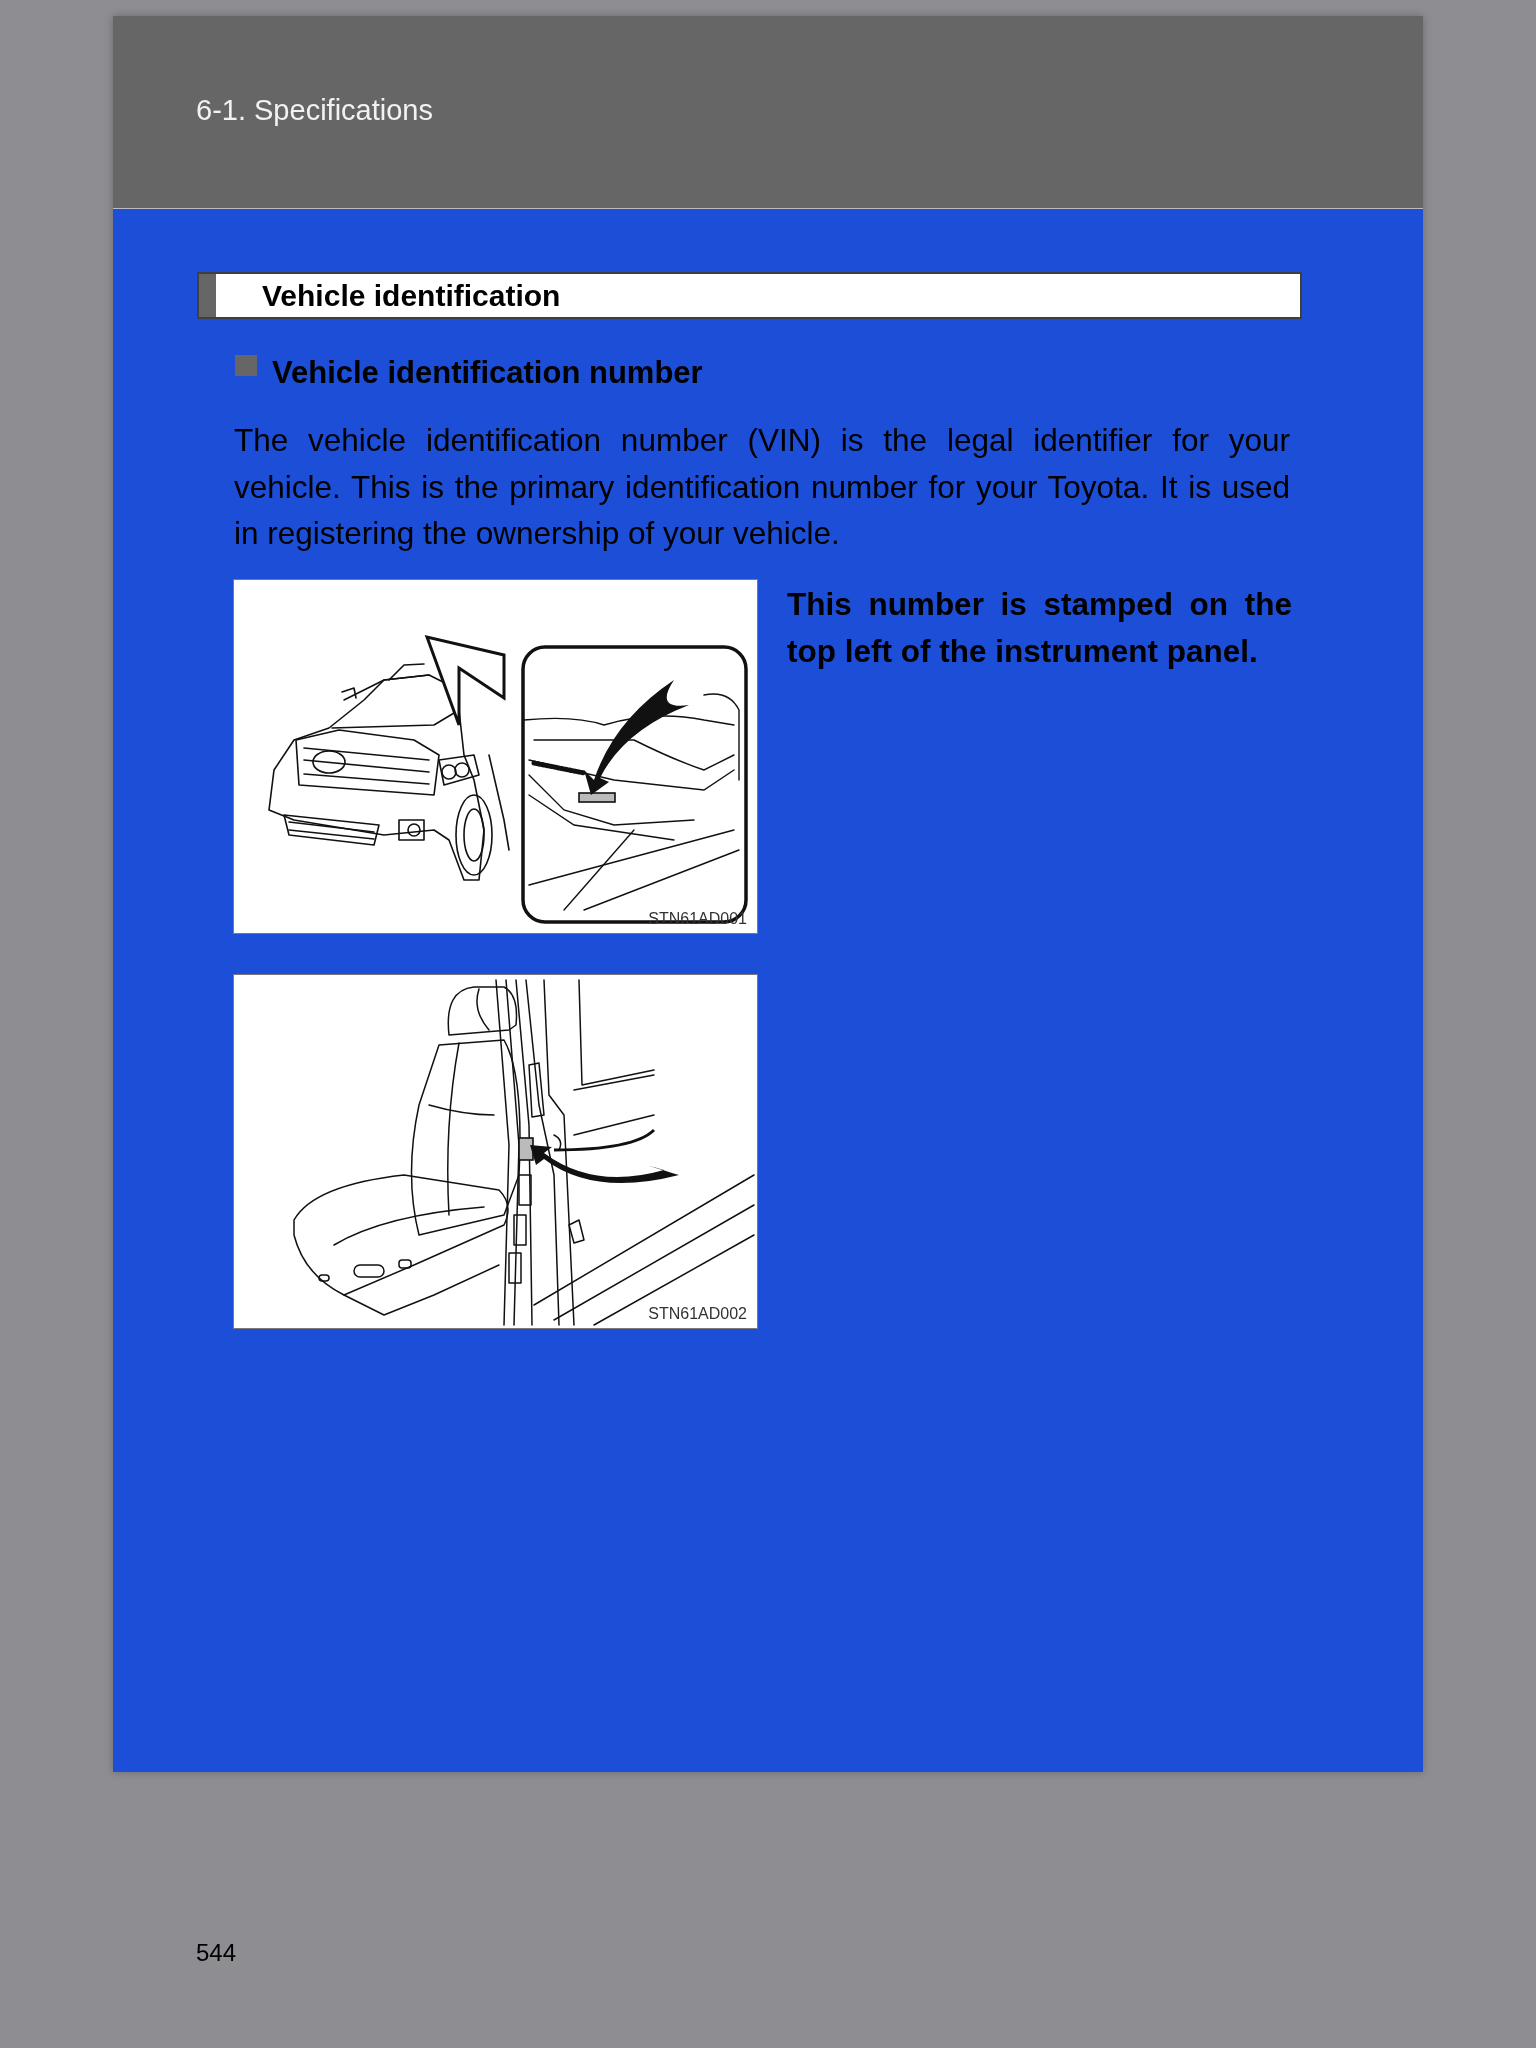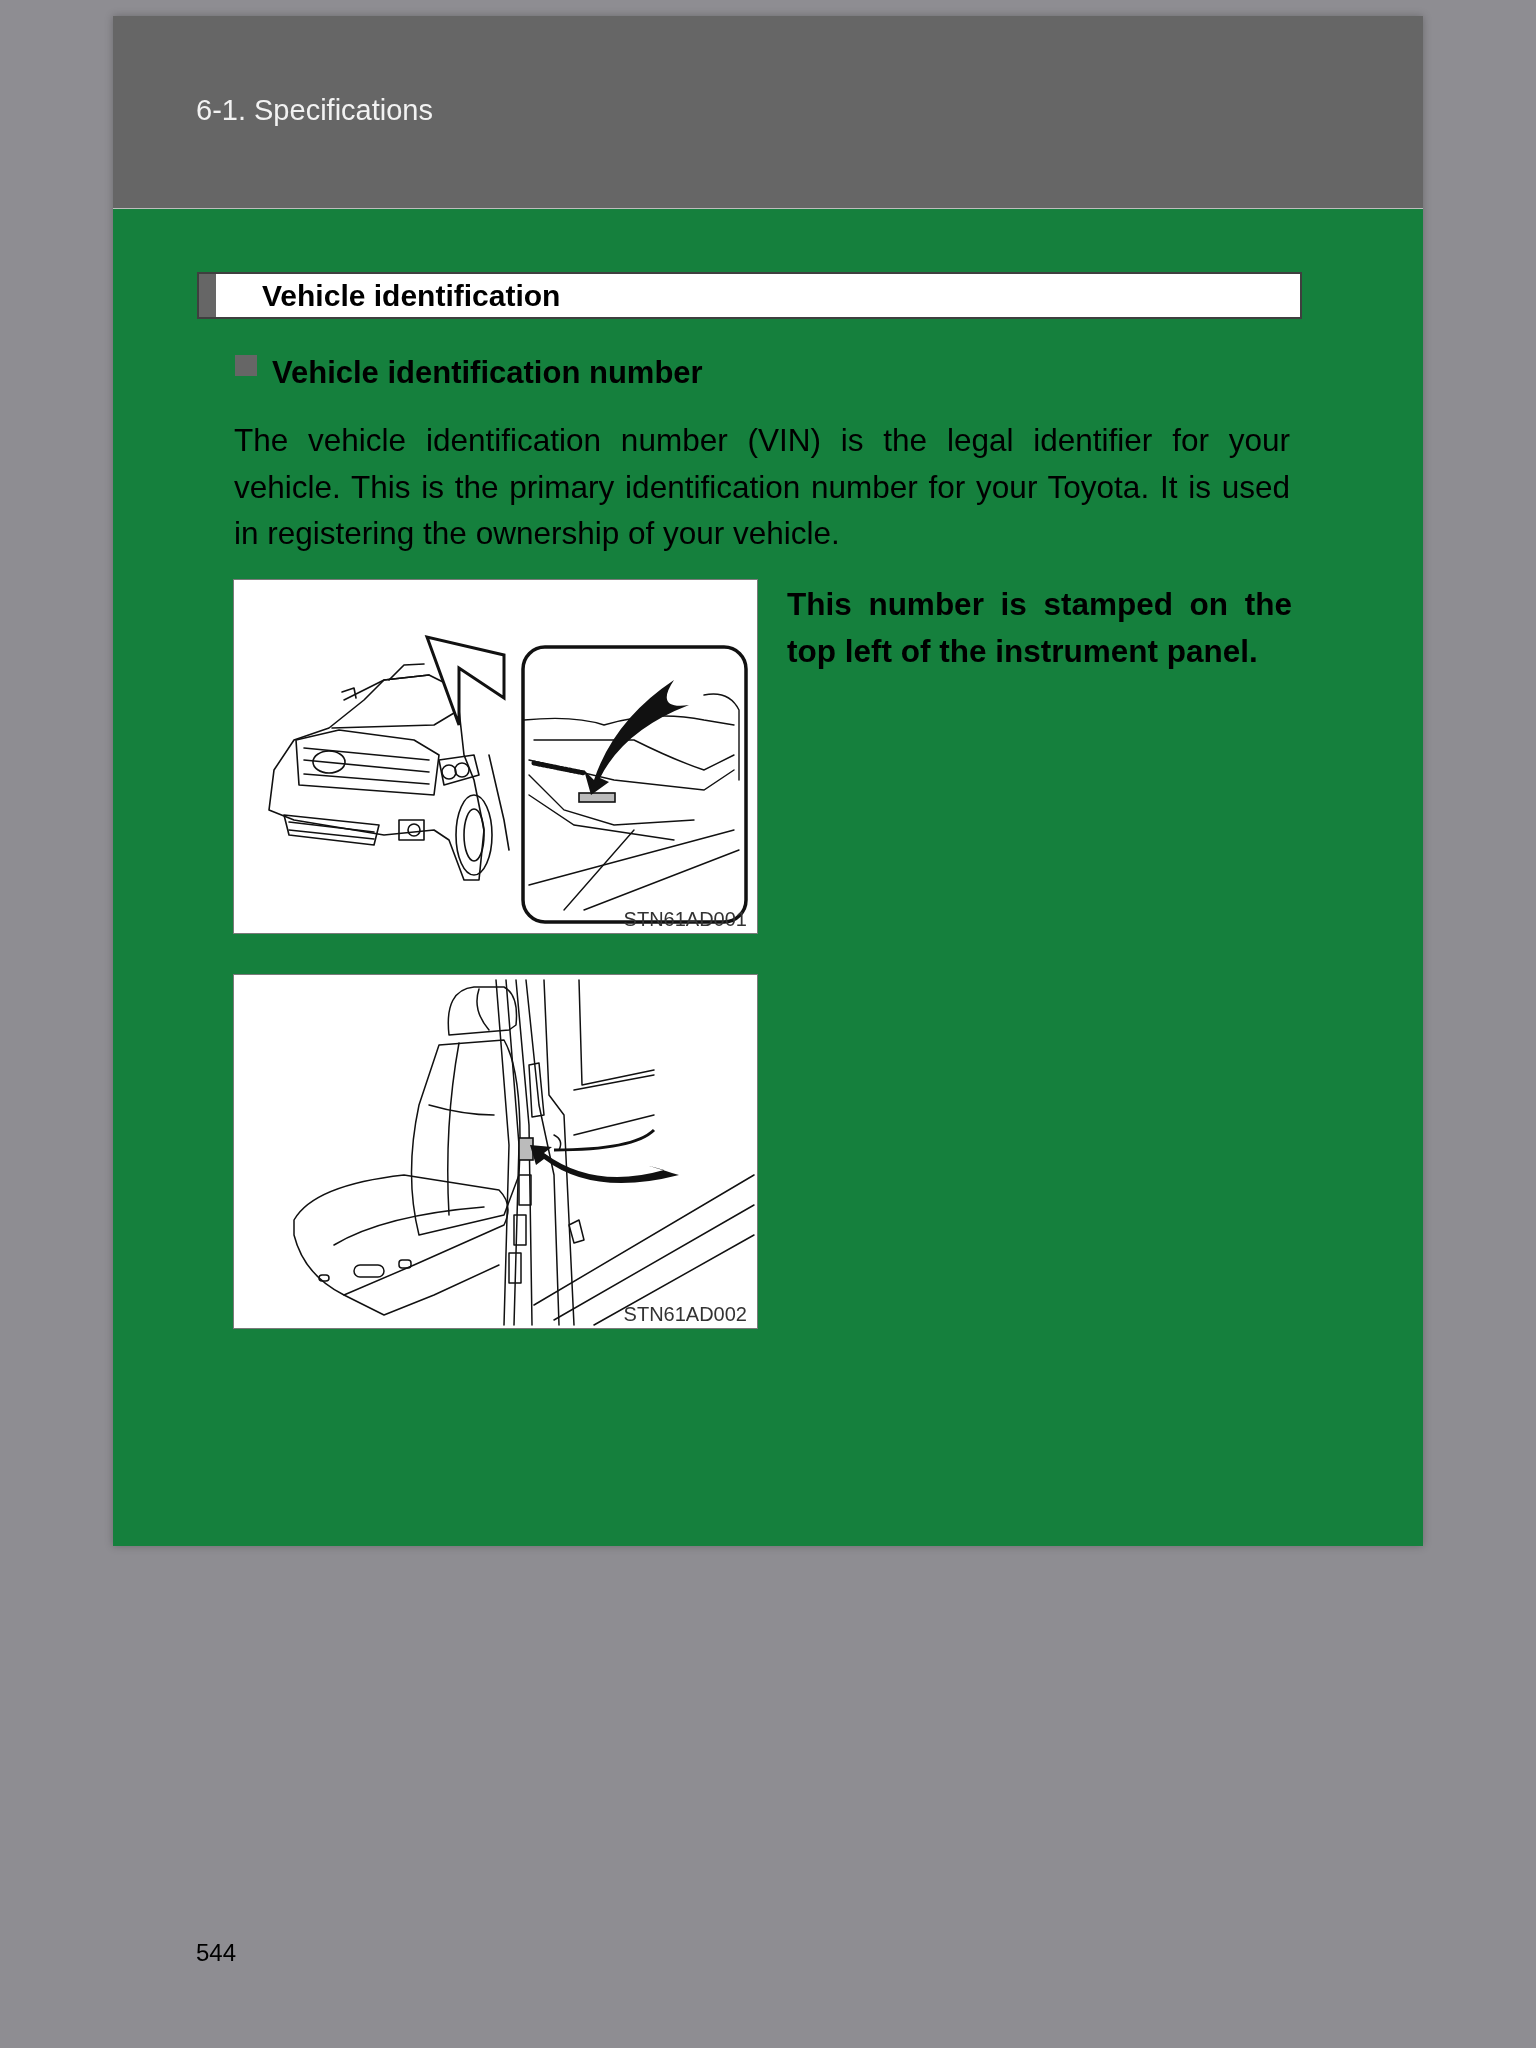--- a/index.html
+++ b/index.html
@@ -4,22 +4,22 @@
 <style>
   html, body { margin: 0; padding: 0; }
   body {
     width: 1536px; height: 2048px; overflow: hidden;
     background: #8e8d92;
     font-family: "Liberation Sans", sans-serif;
     position: relative;
   }
   .page {
     position: absolute; left: 113px; top: 16px;
-    width: 1310px; height: 1530px;
-    background: #15803d;
+    width: 1310px; height: 1756px;
+    background: #1d4ed8;
     box-shadow: 0 0 8px rgba(0,0,0,0.25);
   }
   .header-band {
     position: absolute; left: 0; top: 0; width: 1310px; height: 192px;
     background: #666666;
     border-bottom: 1px solid #bdbdbd;
   }
   .header-title {
     position: absolute; left: 83px; top: 76px;
     font-size: 29px; color: #f2f2f2; white-space: nowrap; line-height: 36px;
@@ -53,21 +53,21 @@
     font-size: 31.5px; line-height: 46.5px; color: #000;
     text-align: justify; text-align-last: left;
   }
   .figure {
     position: absolute; left: 120px; width: 523px;
     border: 1.5px solid #7a7a7a; background: #fff;
   }
   .figure svg { position: absolute; left: 0; top: 0; }
   .fig-caption {
     position: absolute; right: 10px; bottom: 5px;
-    font-size: 20px; color: #333; line-height: 18px;
+    font-size: 16px; color: #333; line-height: 18px;
   }
   .fig1 { top: 563px; height: 353px; }
   .fig2 { top: 958px; height: 353px; }
   .side-text {
     position: absolute; left: 674px; width: 505px;
     font-size: 31.5px; line-height: 46.5px; color: #000;
     text-align: justify; text-align-last: left; font-weight: bold;
   }
   .side1 { top: 565px; }
   .side2 { top: 958px; }

